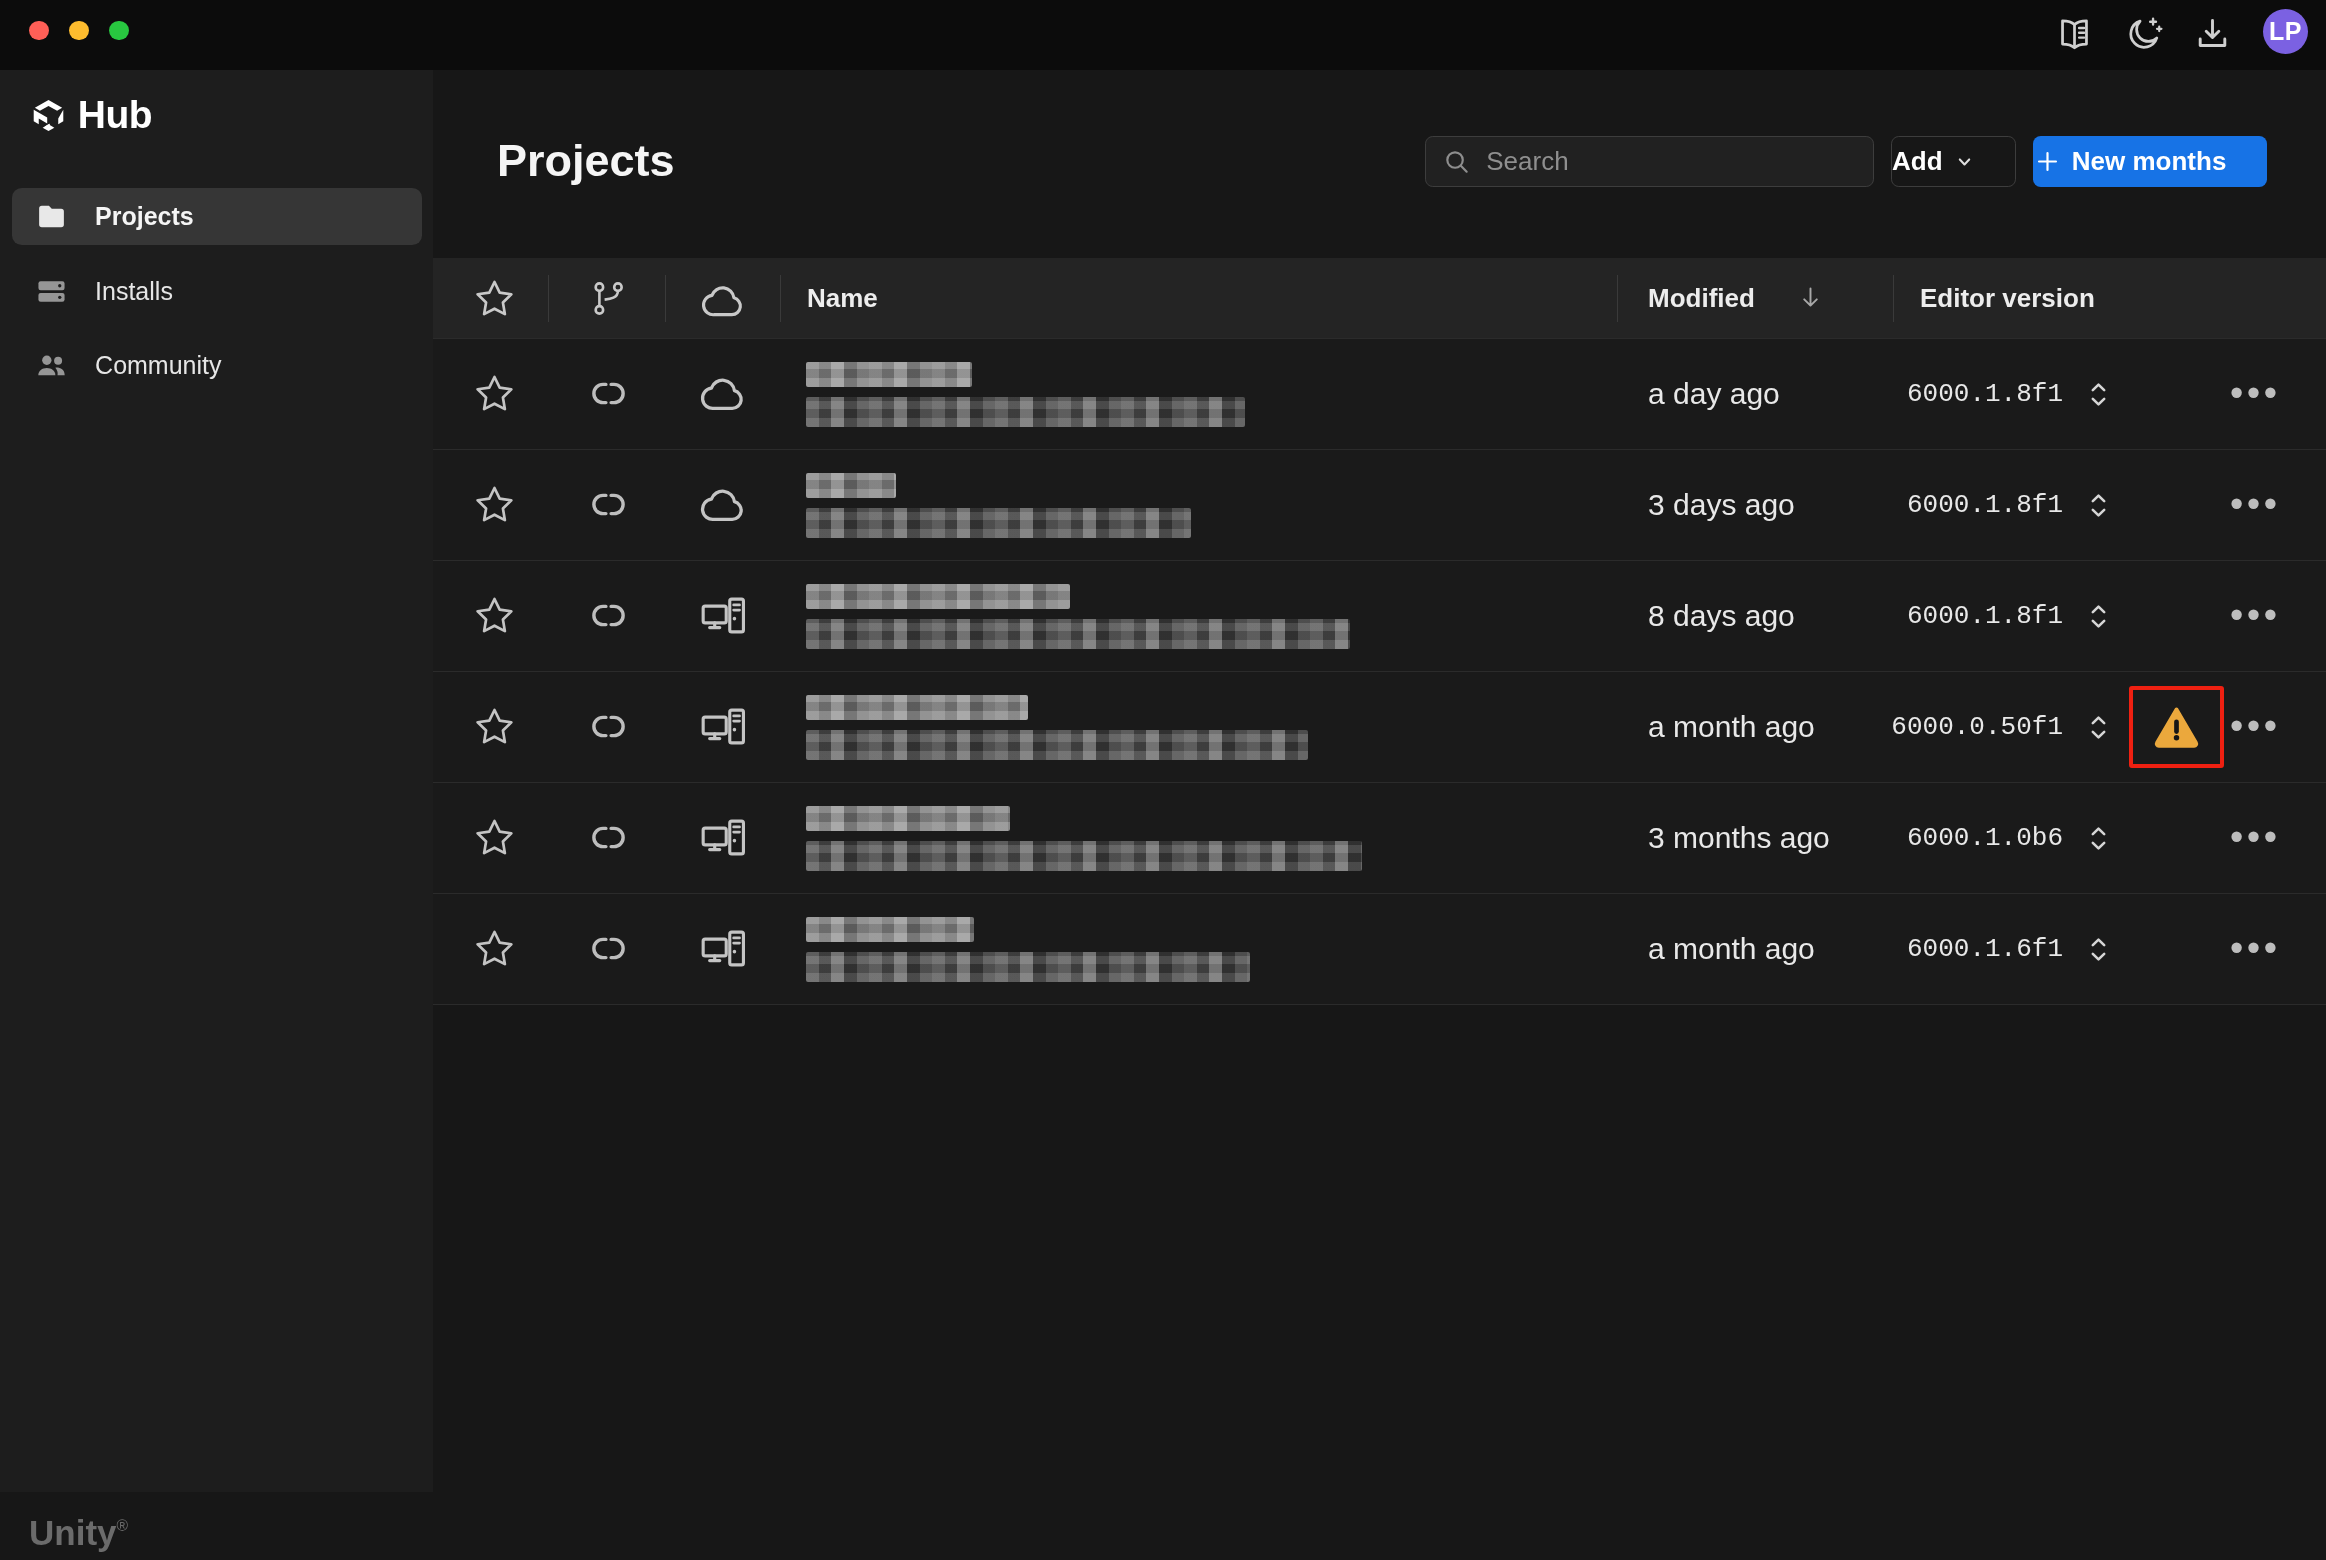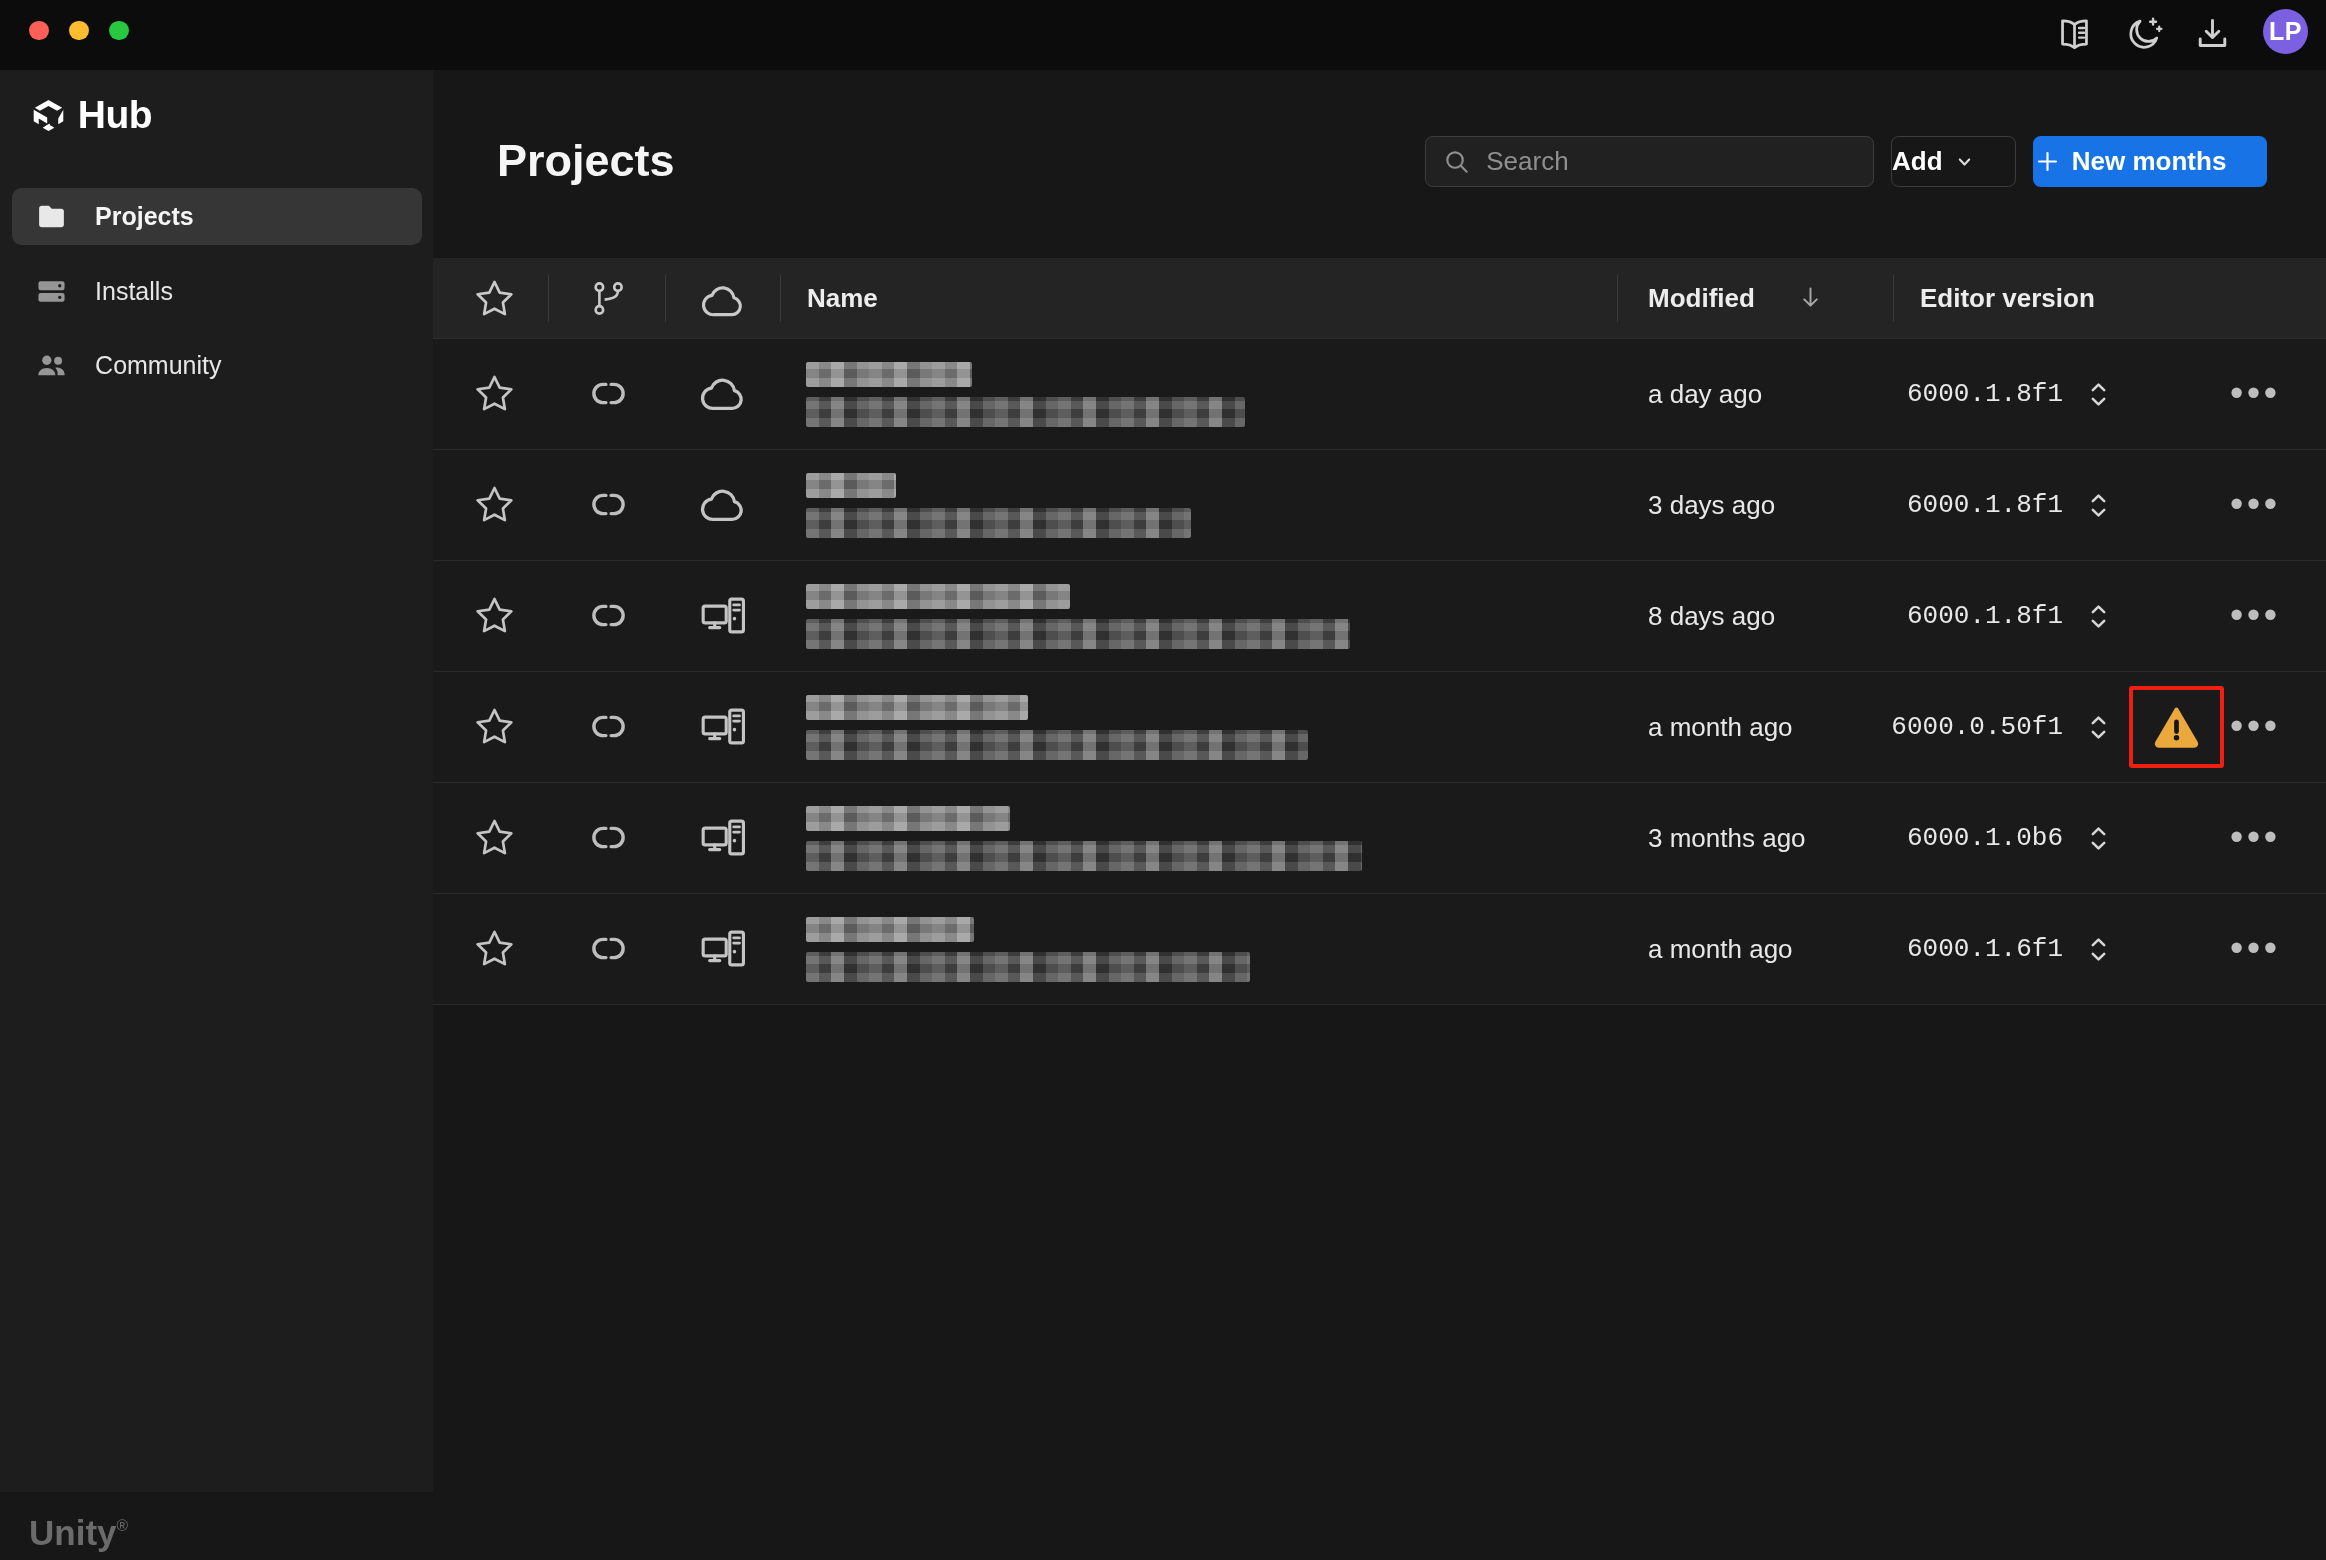--- a/index.html
+++ b/index.html
@@ -82,21 +82,21 @@
         rgba(255,255,255,.30) 25px 38px, rgba(0,0,0,.10) 38px 51px, rgba(255,255,255,.12) 51px 63px),
       repeating-linear-gradient(0deg, rgba(255,255,255,.10) 0 8.8px, rgba(0,0,0,.14) 8.8px 17.6px);}
   .redact.l1{height:25px;background-color:#767676;margin-bottom:9.8px;}
   .redact.l2{height:30px;background-color:#3e3e3e;}
   .row:nth-child(1) .l1{width:166px;} .row:nth-child(1) .l2{width:439px;}
   .row:nth-child(2) .l1{width:90px;}  .row:nth-child(2) .l2{width:385px;}
   .row:nth-child(3) .l1{width:264px;} .row:nth-child(3) .l2{width:544px;}
   .row:nth-child(4) .l1{width:222px;} .row:nth-child(4) .l2{width:502px;}
   .row:nth-child(5) .l1{width:204px;} .row:nth-child(5) .l2{width:556px;}
   .row:nth-child(6) .l1{width:168px;} .row:nth-child(6) .l2{width:444px;}
-  .cell-mod{position:absolute;left:1215px;top:0;line-height:110px;font-size:26px;color:#e8e8e8;}
+  .cell-mod{position:absolute;left:1215px;top:0;line-height:110px;font-size:30px;color:#e8e8e8;}
   .cell-ver{position:absolute;right:264px;top:0;line-height:110px;font-size:26px;color:#e8e8e8;font-family:Liberation Mono, monospace;}
   .cell-step{position:absolute;left:1650px;top:40px;width:31px;height:31px;color:#d6d6d6;}
   .warnbox{position:absolute;left:1696px;top:13.7px;width:95px;height:82px;box-sizing:border-box;
            border:4.9px solid #ef2011;border-radius:2.9px;display:flex;align-items:center;justify-content:center;}
   .warn-glyph{width:47px;height:47px;}
   .cell-menu{position:absolute;left:1797px;top:46px;width:47px;height:17.6px;color:#bdbdbd;}
 </style>
 </head>
 <body>
 

